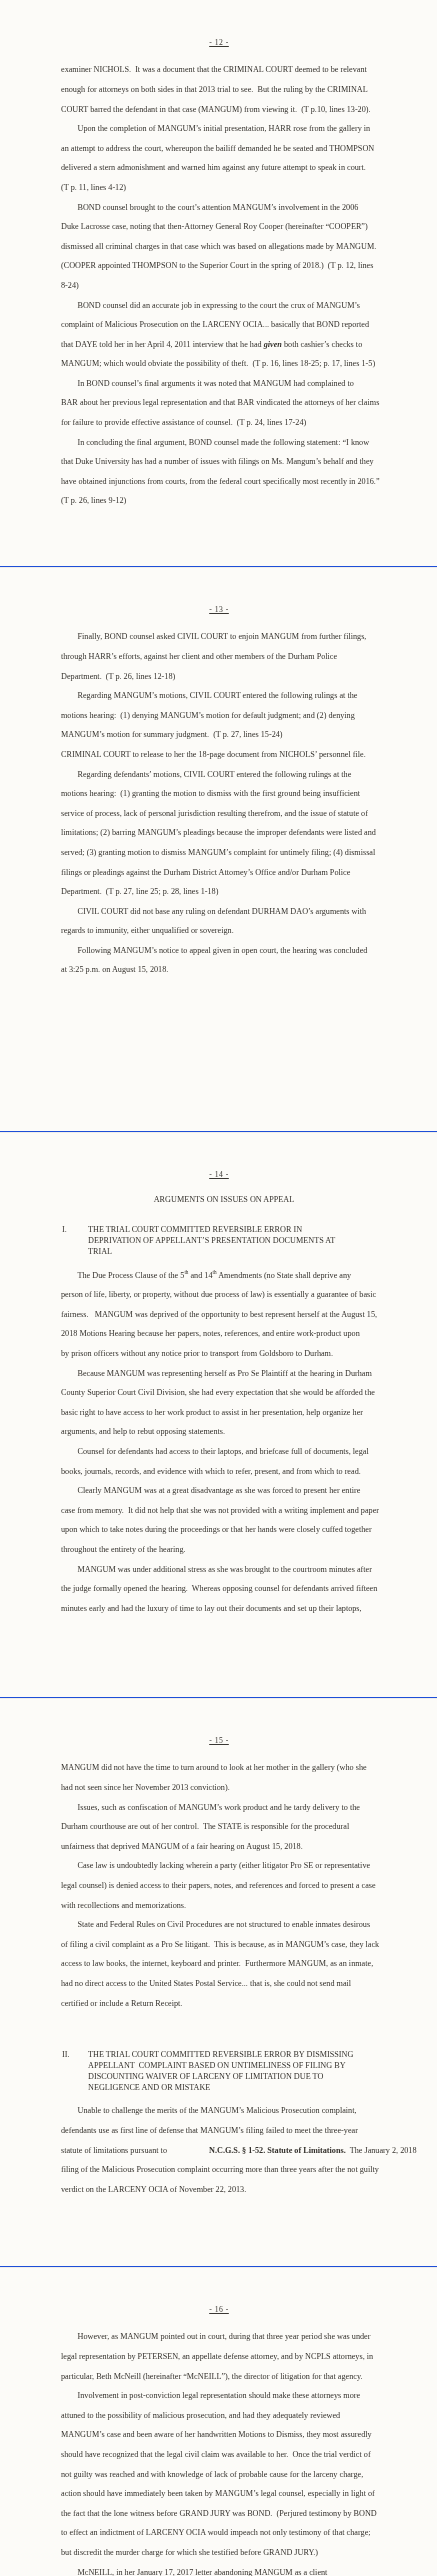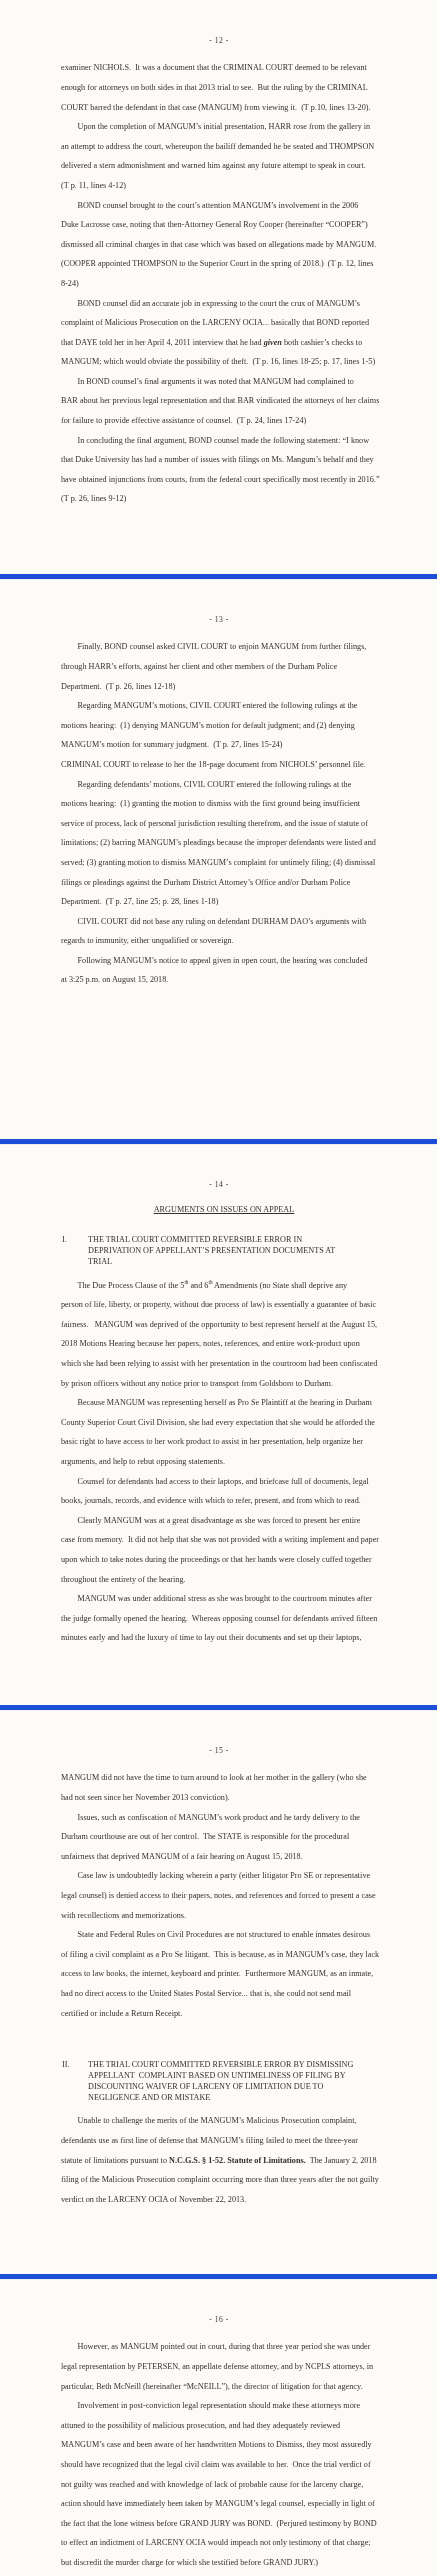--- a/index.html
+++ b/index.html
@@ -9,38 +9,38 @@
     font-family:"Liberation Serif","DejaVu Serif",serif;
     color:#34312c;
   }
   #doc{width:438px;}
   .page{position:relative;background:#fcfbf8;box-sizing:border-box;}
   .page:nth-child(1){height:566px;}
   .page:nth-child(2){height:565px;}
   .page:nth-child(3){height:566px;}
   .page:nth-child(4){height:569px;}
   .page:nth-child(5){height:568px;}
-  .page + .page{border-top:5px solid #1d4ed8;box-shadow:inset 0 0.5px 0 #e3e2de;}
+  .page + .page{border-top:1px solid #1d4ed8;box-shadow:inset 0 0.5px 0 #e3e2de;}
   .page-number{
-    text-align:center;margin:8px;padding-top:28px;
-    font-size:7.7px;letter-spacing:0.5px;color:#3a3733;
+    text-align:center;margin:0;padding-top:38px;
+    font-size:7.7px;letter-spacing:0.5px;color:#3a3733;text-decoration:underline;
   }
   .page-body{margin-left:61px;width:326px;}
   .body-lines{margin-top:13.4px;}
   .line{
     line-height:19.6px;height:19.6px;white-space:pre;
     font-size:8.2px;color:#34312c;
   }
   .line.in{padding-left:16.5px;}
   .bi{font-weight:bold;font-style:italic;}
-  .b{font-weight:bold;}
+  .b{font-weight:bold;margin-left:40px;}
   .sup{vertical-align:super;font-size:5.2px;line-height:0;}
   .center-heading{
     margin-top:15.5px;text-align:center;font-size:8.2px;color:#34312c;
-    text-decoration:underline;white-space:pre;
+    white-space:pre;
   }
   .num-heading{
     margin-top:37px;display:grid;grid-template-columns:27px 1fr;
     font-size:8.2px;color:#34312c;
   }
   .num-heading .num{padding-left:1px;}
   .num-heading .hlines div{line-height:10.8px;white-space:pre;}
   .num-heading .num{line-height:10.8px;}
   .center-heading + .num-heading{margin-top:21.6px;}
   .num-heading + .body-lines{margin-top:8.2px;}
@@ -110,25 +110,24 @@
         <div class="center-heading">ARGUMENTS ON ISSUES ON APPEAL</div>
         <div class="num-heading">
           <div class="num">I.</div>
           <div class="hlines">
             <div>THE TRIAL COURT COMMITTED REVERSIBLE ERROR IN</div>
             <div>DEPRIVATION OF APPELLANT’S PRESENTATION DOCUMENTS AT</div>
             <div>TRIAL</div>
           </div>
         </div>
         <div class="body-lines">
-          <div class="line in"><span>The Due Process Clause of the 5</span><span class="sup">th</span><span> and 6</span><span class="sup">th</span><span> Amendments (no State shall deprive any</span></div>
+          <div class="line in"><span>The Due Process Clause of the 5</span><span class="sup">th</span><span> and 14</span><span class="sup">th</span><span> Amendments (no State shall deprive any</span></div>
           <div class="line"><span>person of life, liberty, or property, without due process of law) is essentially a guarantee of basic</span></div>
           <div class="line"><span>fairness.   MANGUM was deprived of the opportunity to best represent herself at the August 15,</span></div>
           <div class="line"><span>2018 Motions Hearing because her papers, notes, references, and entire work-product upon</span></div>
-          <div class="line"><span>which she had been relying to assist with her presentation in the courtroom had been confiscated</span></div>
           <div class="line"><span>by prison officers without any notice prior to transport from Goldsboro to Durham.</span></div>
           <div class="line in"><span>Because MANGUM was representing herself as Pro Se Plaintiff at the hearing in Durham</span></div>
           <div class="line"><span>County Superior Court Civil Division, she had every expectation that she would be afforded the</span></div>
           <div class="line"><span>basic right to have access to her work product to assist in her presentation, help organize her</span></div>
           <div class="line"><span>arguments, and help to rebut opposing statements.</span></div>
           <div class="line in"><span>Counsel for defendants had access to their laptops, and briefcase full of documents, legal</span></div>
           <div class="line"><span>books, journals, records, and evidence with which to refer, present, and from which to read.</span></div>
           <div class="line in"><span>Clearly MANGUM was at a great disadvantage as she was forced to present her entire</span></div>
           <div class="line"><span>case from memory.  It did not help that she was not provided with a writing implement and paper</span></div>
           <div class="line"><span>upon which to take notes during the proceedings or that her hands were closely cuffed together</span></div>

